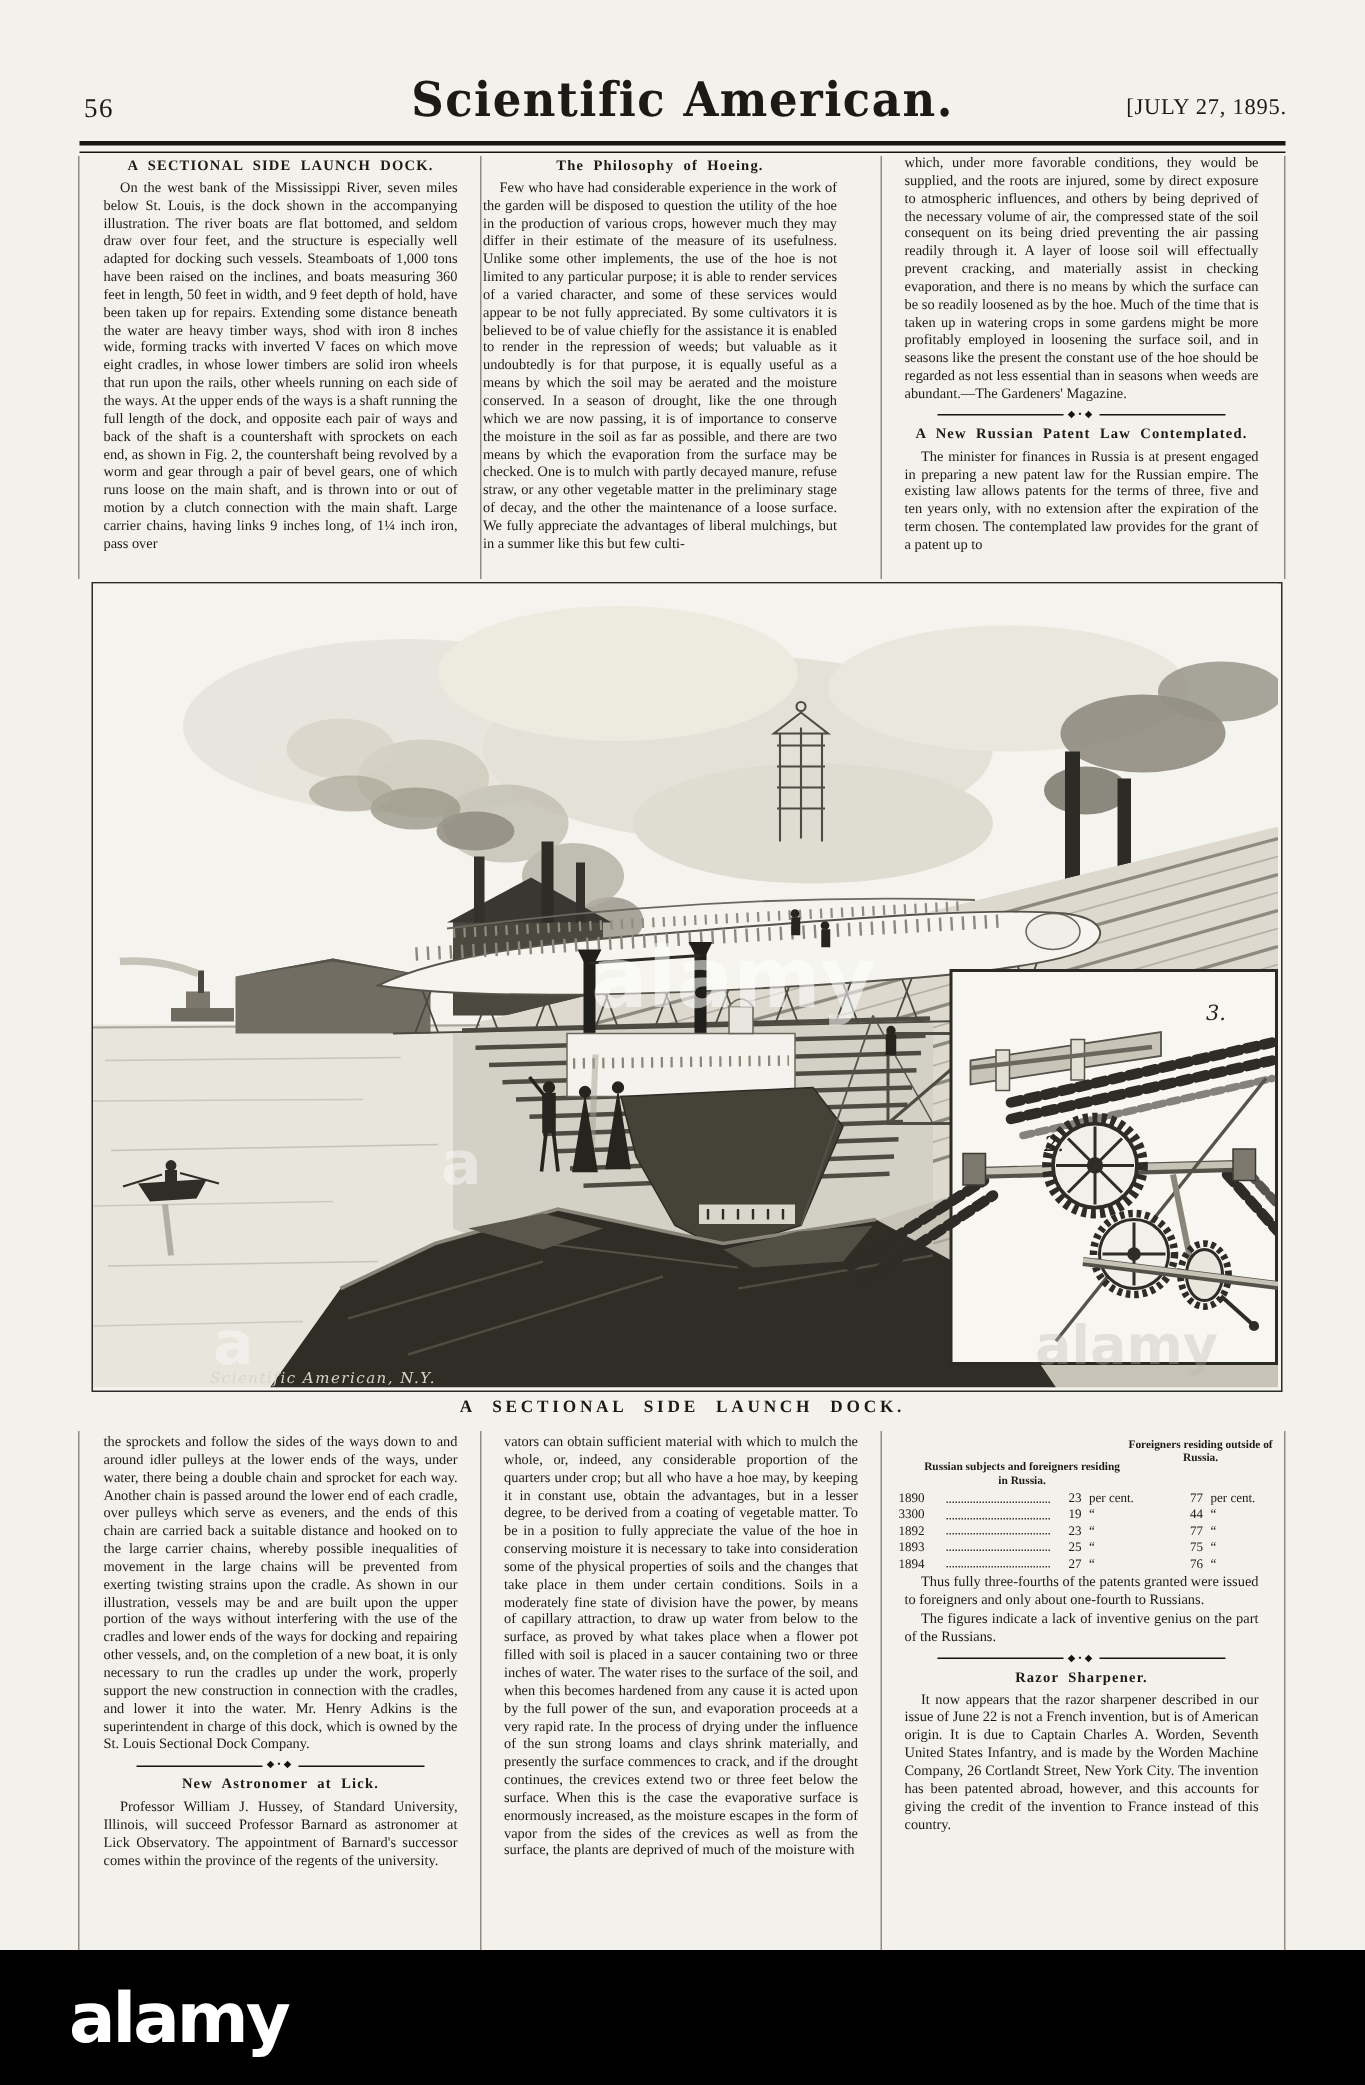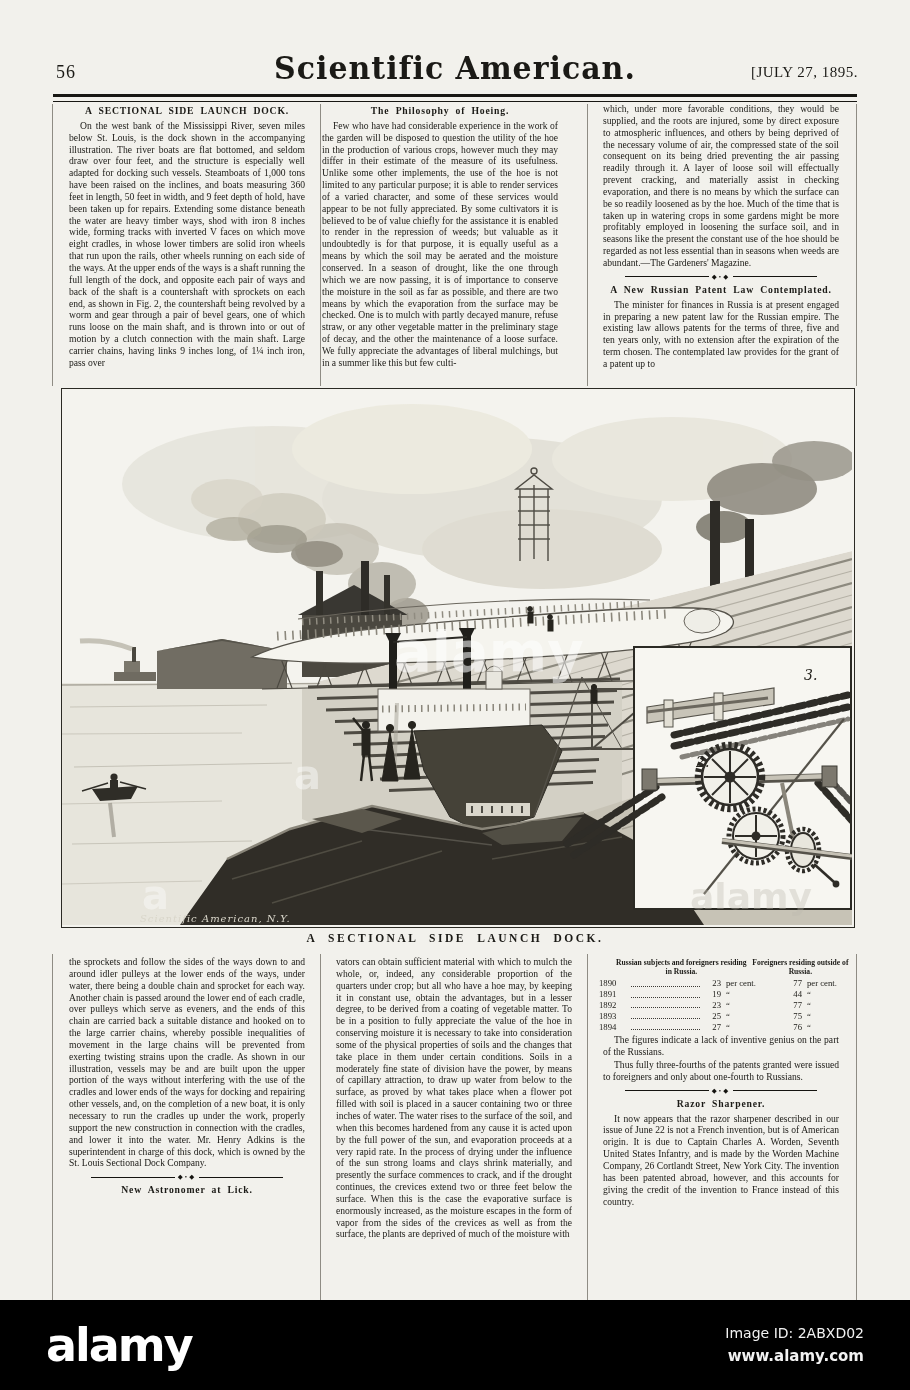--- a/index.html
+++ b/index.html
@@ -18,21 +18,21 @@
   .col p.cont{text-indent:0;}
   .art-head{font-weight:bold;text-align:center;font-size:9.7px;letter-spacing:0.8px;word-spacing:3px;margin:2px 0 3px;text-indent:0 !important;}
   .orn-divider{display:flex;align-items:center;width:74%;margin:5px auto 4px;}
   .orn-divider::before,.orn-divider::after{content:"";flex:1;border-top:1.2px solid #14130f;}
   .orn{font-size:6.5px;padding:0 3px;letter-spacing:2px;color:#14130f;line-height:6px;}
   .vrule{width:1px;background:#8f8c84;}
   
   .ptable{margin:3px 0 2px;}
   .ptable .thead{display:flex;font-size:7.6px;line-height:8.7px;text-align:center;margin-bottom:2px;font-weight:bold;}
   .th-sp{width:22px;}
-  .th1{flex:1.35;}
+  .th1{flex:1.35;margin-top:15px;}
   .th2{flex:1;}
   .trow{display:flex;align-items:center;font-size:8.7px;line-height:10.8px;padding-left:8px;}
   .ty{width:30px;}
   .tdots{flex:1;border-bottom:1.2px dotted #3c3a34;margin:0 3px 2px 2px;height:7px;}
   .tv{width:18px;text-align:right;}
   .tu{width:58px;padding-left:5px;}
   .tv2{width:18px;text-align:right;}
   .tu2{width:44px;padding-left:5px;}
   
   .figbox{left:61px;top:388px;width:792px;height:538px;border:1px solid #2b2a24;background:#f4f3ee;}
@@ -369,20 +369,21 @@
 </svg>
 </div>
 <div class="abs figcap">A SECTIONAL SIDE LAUNCH DOCK.</div>
 
 <div class="abs col" style="left:57px;top:956px;">
   <p class="cont">the sprockets and follow the sides of the ways down to and around idler pulleys at the lower ends of the ways, under water, there being a double chain and sprocket for each way. Another chain is passed around the lower end of each cradle, over pulleys which serve as eveners, and the ends of this chain are carried back a suitable distance and hooked on to the large carrier chains, whereby possible inequalities of movement in the large chains will be prevented from exerting twisting strains upon the cradle. As shown in our illustration, vessels may be and are built upon the upper portion of the ways without interfering with the use of the cradles and lower ends of the ways for docking and repairing other vessels, and, on the completion of a new boat, it is only necessary to run the cradles up under the work, properly support the new construction in connection with the cradles, and lower it into the water. Mr. Henry Adkins is the superintendent in charge of this dock, which is owned by the St. Louis Sectional Dock Company.</p>
   <div class="orn-divider">
       <span class="orn">◆•◆</span>
     </div>
   <div class="art-head">New Astronomer at Lick.</div>
+  <p>Professor William J. Hussey, of Standard University, Illinois, will succeed Professor Barnard as astronomer at Lick Observatory. The appointment of Barnard's successor comes within the province of the regents of the university.</p>
 </div>
 
 <div class="abs col" style="left:324px;top:956px;">
   <p class="cont">vators can obtain sufficient material with which to mulch the whole, or, indeed, any considerable proportion of the quarters under crop; but all who have a hoe may, by keeping it in constant use, obtain the advantages, but in a lesser degree, to be derived from a coating of vegetable matter. To be in a position to fully appreciate the value of the hoe in conserving moisture it is necessary to take into consideration some of the physical properties of soils and the changes that take place in them under certain conditions. Soils in a moderately fine state of division have the power, by means of capillary attraction, to draw up water from below to the surface, as proved by what takes place when a flower pot filled with soil is placed in a saucer containing two or three inches of water. The water rises to the surface of the soil, and when this becomes hardened from any cause it is acted upon by the full power of the sun, and evaporation proceeds at a very rapid rate. In the process of drying under the influence of the sun strong loams and clays shrink materially, and presently the surface commences to crack, and if the drought continues, the crevices extend two or three feet below the surface. When this is the case the evaporative surface is enormously increased, as the moisture escapes in the form of vapor from the sides of the crevices as well as from the surface, the plants are deprived of much of the moisture with</p>
 </div>
 
 <div class="abs col" style="left:591px;top:956px;">
   <div class="ptable">
     <div class="thead">
       <span class="th-sp"></span>
@@ -391,21 +392,21 @@
     </div>
     <div class="trow">
       <span class="ty">1890</span>
         <span class="tdots"></span>
       <span class="tv">23</span>
         <span class="tu">per cent.</span>
       <span class="tv2">77</span>
         <span class="tu2">per cent.</span>
     </div>
     <div class="trow">
-      <span class="ty">1891</span>
+      <span class="ty">3300</span>
         <span class="tdots"></span>
       <span class="tv">19</span>
         <span class="tu">“</span>
       <span class="tv2">44</span>
         <span class="tu2">“</span>
     </div>
     <div class="trow">
       <span class="ty">1892</span>
         <span class="tdots"></span>
       <span class="tv">23</span>
@@ -423,28 +424,24 @@
     </div>
     <div class="trow">
       <span class="ty">1894</span>
         <span class="tdots"></span>
       <span class="tv">27</span>
         <span class="tu">“</span>
       <span class="tv2">76</span>
         <span class="tu2">“</span>
     </div>
   </div>
+  <p>Thus fully three-fourths of the patents granted were issued to foreigners and only about one-fourth to Russians.</p>
   <p>The figures indicate a lack of inventive genius on the part of the Russians.</p>
-  <p>Thus fully three-fourths of the patents granted were issued to foreigners and only about one-fourth to Russians.</p>
   <div class="orn-divider">
       <span class="orn">◆•◆</span>
     </div>
   <div class="art-head">Razor Sharpener.</div>
   <p>It now appears that the razor sharpener described in our issue of June 22 is not a French invention, but is of American origin. It is due to Captain Charles A. Worden, Seventh United States Infantry, and is made by the Worden Machine Company, 26 Cortlandt Street, New York City. The invention has been patented abroad, however, and this accounts for giving the credit of the invention to France instead of this country.</p>
 </div>
 
 <div class="abs alamybar">
   <div class="alamylogo">alamy</div>
-  <div class="footright">
-    <div class="imgid">Image ID: 2ABXD02</div>
-    <div class="footurl">www.alamy.com</div>
-  </div>
 </div>
 
 </body></html>

